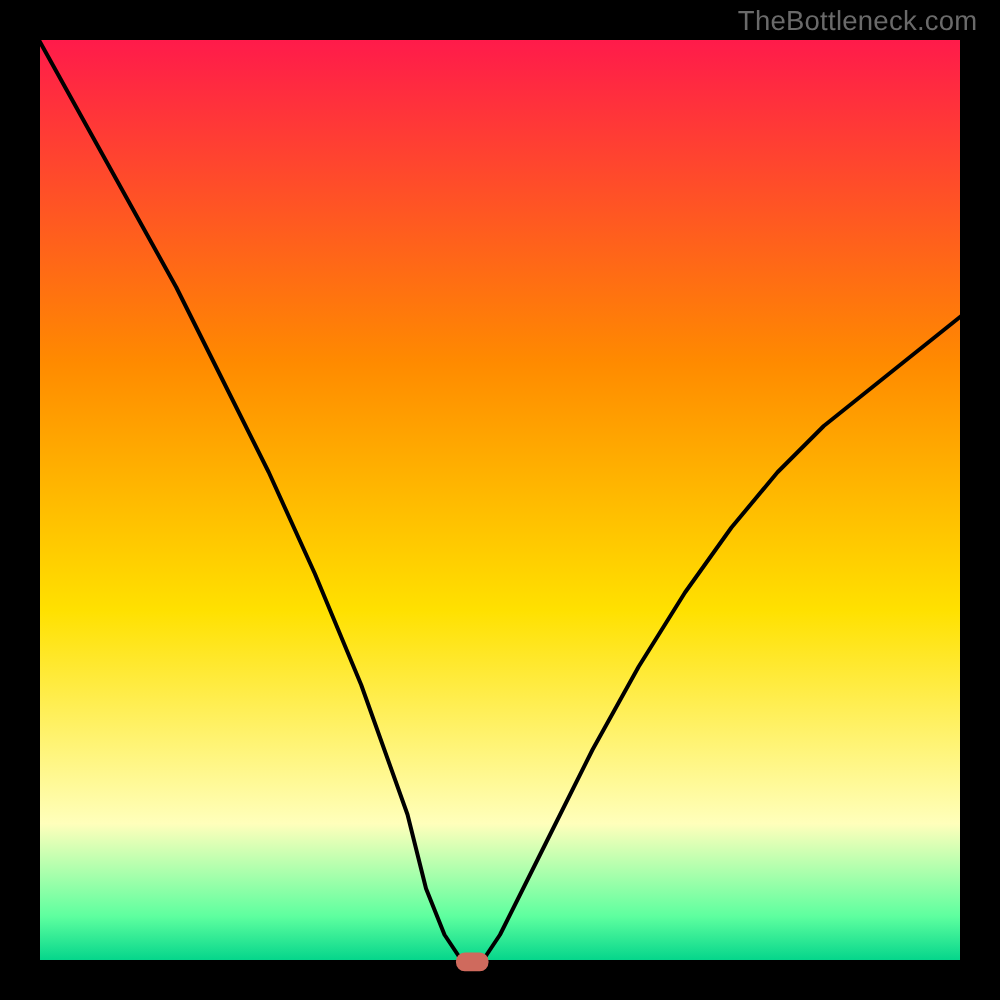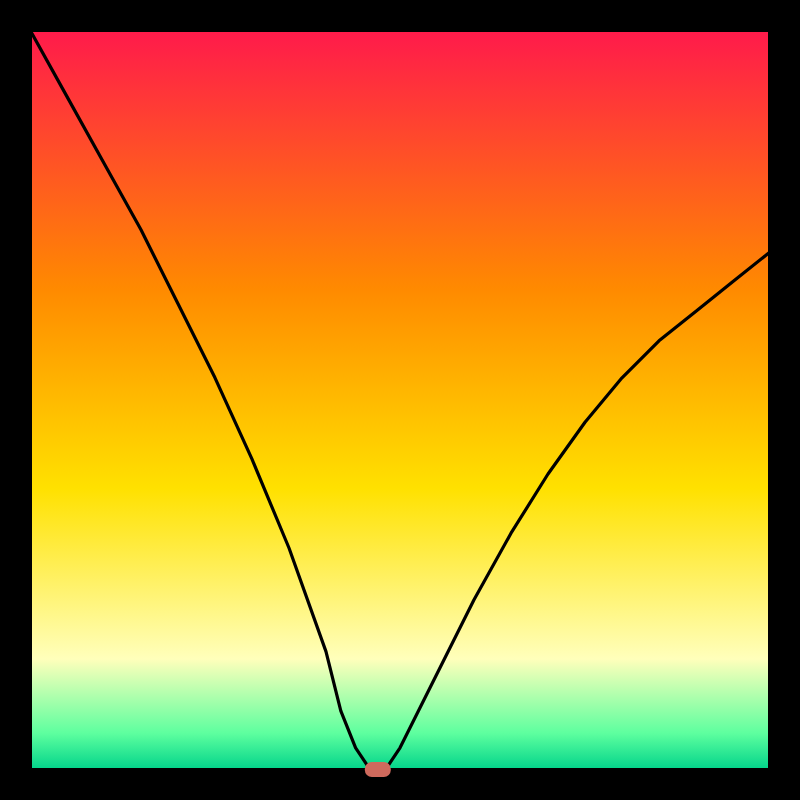--- a/index.html
+++ b/index.html
@@ -55,13 +55,14 @@
 
     <rect x="30" y="30" width="740" height="740" fill="url(#bg-grad)"></rect>
 
     <rect x="30" y="30" width="740" height="740" fill="none" stroke="#000" stroke-width="4"></rect>
 
     <path id="curve-path" fill="none" stroke="#000" stroke-width="3.2" stroke-linecap="round" stroke-linejoin="round" d="M30.0 30.0 L67.0 96.6 L104.0 163.2 L141.0 229.8 L178.0 303.8 L215.0 377.8 L252.0 459.2 L289.0 548.0 L326.0 651.6 L340.8 710.8 L355.6 747.8 L370.4 770.0 L377.8 770.0 L385.2 770.0 L400.0 747.8 L437.0 673.8 L474.0 599.8 L511.0 533.2 L548.0 474.0 L585.0 422.2 L622.0 377.8 L659.0 340.8 L696.0 311.2 L733.0 281.6 L770.0 252.0"></path>
 
     <rect id="min-marker" rx="7" ry="7" width="26" height="15" fill="#cf6a5d" x="364.8" y="762.0"></rect>
   </svg>
 
+  <div class="watermark">TheBottleneck.com</div>
 </div>
 
 </body></html>

